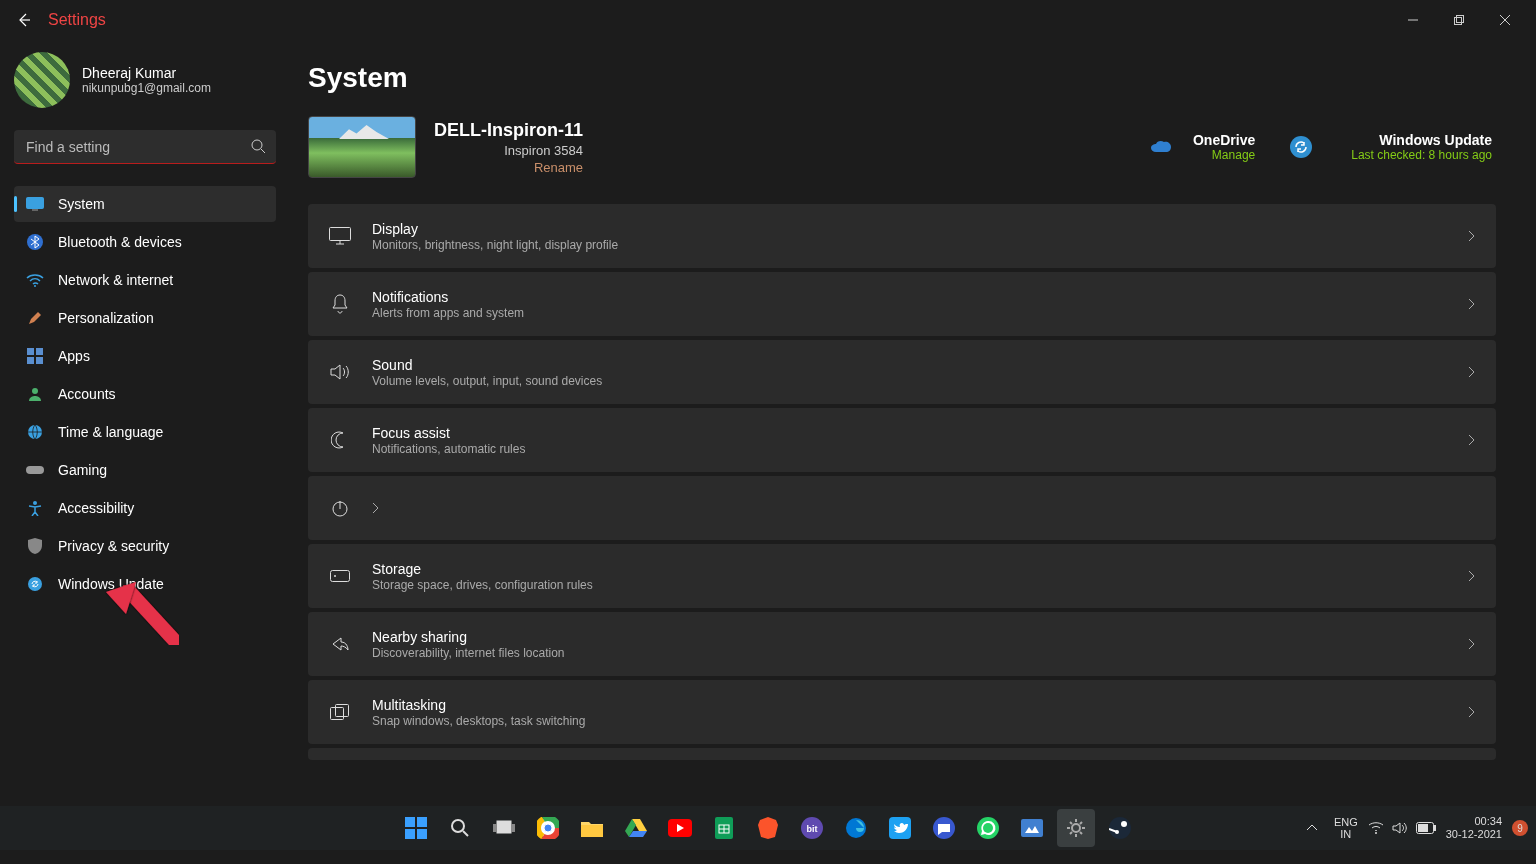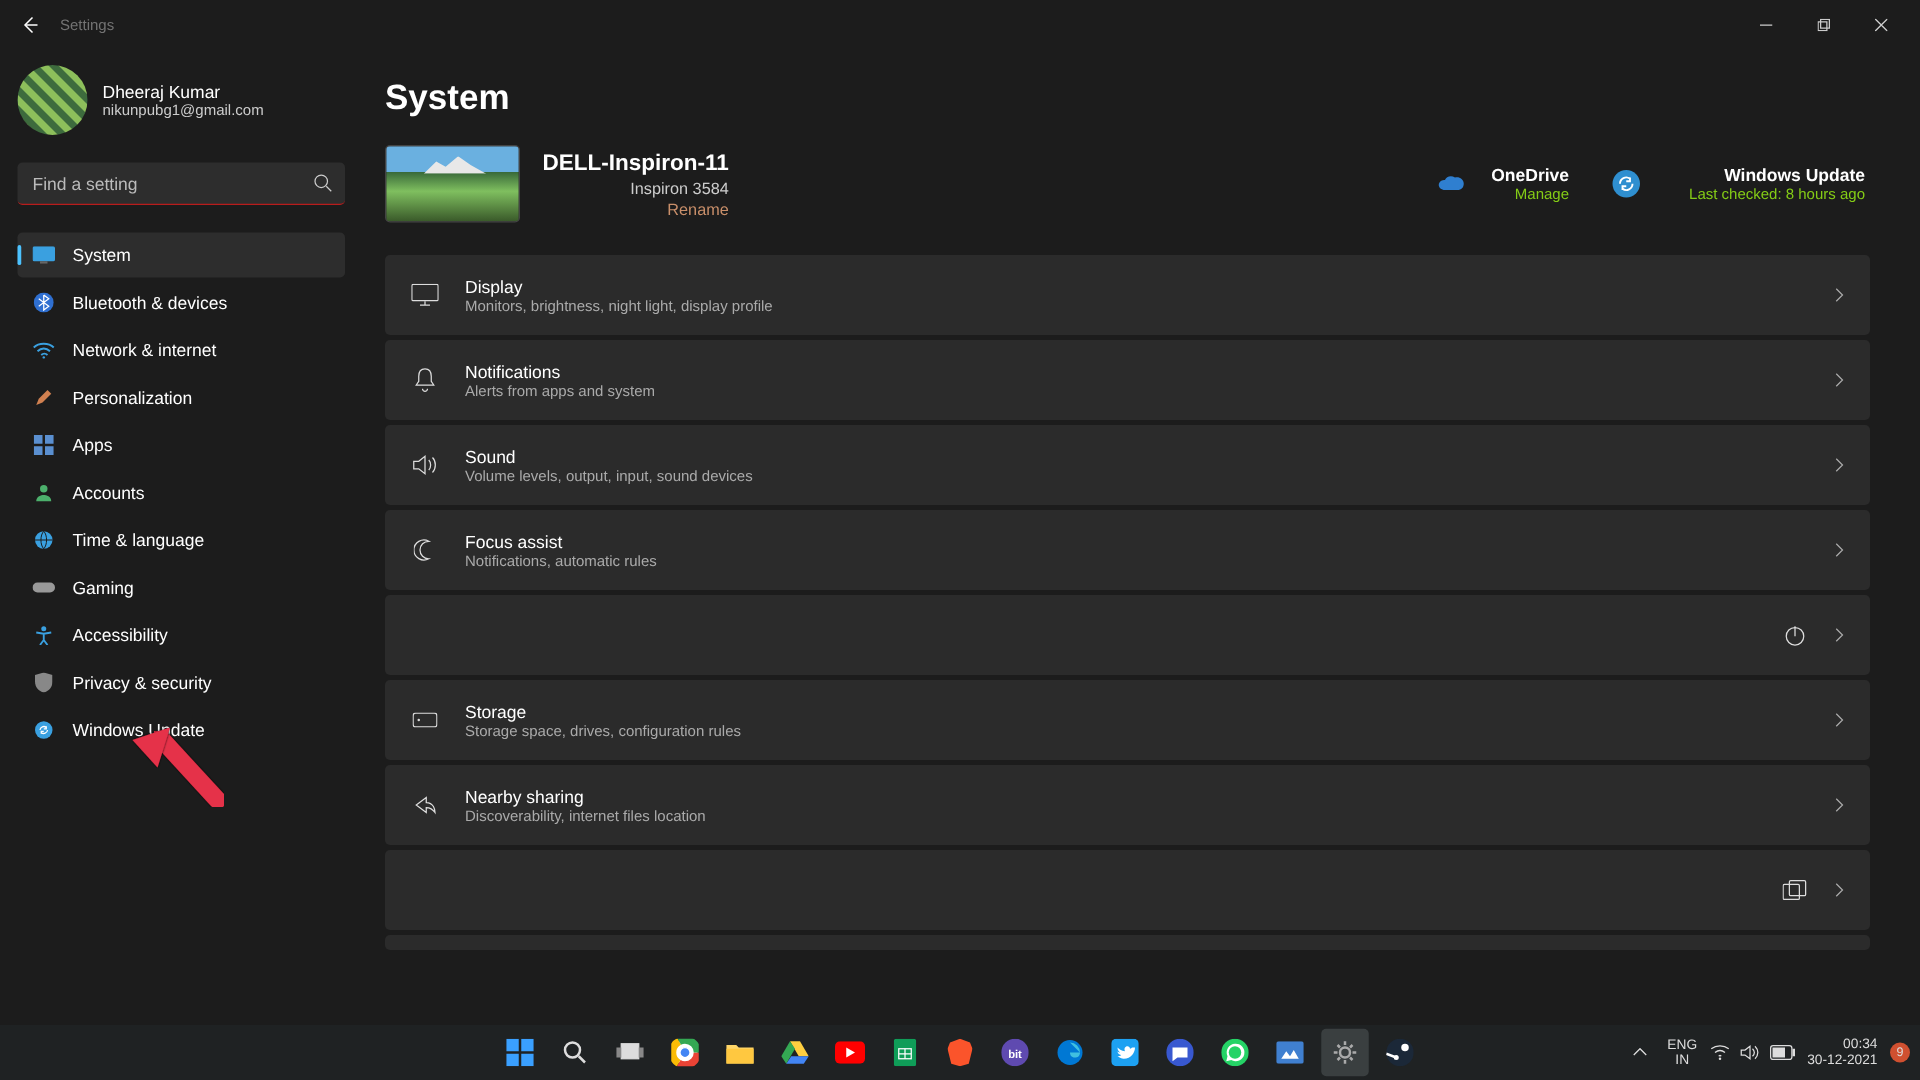--- a/index.html
+++ b/index.html
@@ -1,21 +1,21 @@
 <!DOCTYPE html>
 <html><head>
 <meta charset="utf-8">
 <style>
 * { margin:0; padding:0; box-sizing:border-box; font-family:"Segoe UI",sans-serif; }
 body { width:1536px; height:864px; background:#1c1c1c; color:#fff; overflow:hidden; position:relative; }
 
 
 .titlebar { height:40px; display:flex; align-items:center; padding:0 8px; }
 .back-btn { width:32px; height:32px; display:flex; align-items:center; justify-content:center; color:#fff; cursor:pointer; }
-.titlebar-title { font-size:12px; margin-left:8px; color:#737373; }
+.titlebar-title { font-size:16px; margin-left:8px; color:#ef4444; }
 .window-controls { margin-left:auto; display:flex; }
 .wc { width:46px; height:32px; display:flex; align-items:center; justify-content:center; color:#ccc; cursor:pointer; }
 
 
 .app { display:flex; height:calc(100% - 40px); }
 .sidebar { width:290px; padding:12px 14px 0 14px; }
 .main { flex:1; padding:8px 40px 0 18px; overflow:hidden; }
 
 
 .profile { display:flex; align-items:center; gap:12px; margin-bottom:22px; }
@@ -48,32 +48,32 @@
 .device-model { font-size:13px; color:#ccc; margin-top:2px; }
 .device-rename { font-size:13px; color:#c98f6a; margin-top:2px; cursor:pointer; }
 .quick { margin-left:auto; display:flex; gap:32px; padding-right:4px; }
 .quick-item { display:flex; align-items:center; gap:12px; cursor:pointer; }
 .quick-icon { width:28px; height:28px; display:flex; align-items:center; justify-content:center; }
 .quick-title { font-size:14px; font-weight:600; }
 .quick-sub { font-size:12px; color:#84cc16;margin-left:24px; }
 
 
 .settings-list { display:flex; flex-direction:column; gap:4px; }
-.setting-item { background:#2b2b2b; border-radius:4px; height:64px; display:flex; align-items:center; padding:0 20px; cursor:pointer;justify-content:flex-end; }
+.setting-item { background:#2b2b2b; border-radius:4px; height:64px; display:flex; align-items:center; padding:0 20px; cursor:pointer; }
 .setting-icon { width:24px; height:24px; color:#ddd; display:flex; align-items:center; justify-content:center; margin-right:20px; }
 .setting-text { flex:1; }
 .setting-title { font-size:14px; }
 .setting-sub { font-size:12px; color:#aaa; margin-top:1px; }
 .chevron { color:#aaa; }
 
 
 .arrow-annot { position:absolute; left:96px; top:582px; pointer-events:none; }
 
 
-.taskbar { position:absolute; bottom:0; left:0; right:0; height:44px; background:#1f2223; display:flex; align-items:center; justify-content:center; }
+.taskbar { position:absolute; bottom:14px; left:0; right:0; height:44px; background:#1f2223; display:flex; align-items:center; justify-content:center; }
 .task-icons { display:flex; gap:6px; align-items:center; }
 .tbi { width:38px; height:38px; display:flex; align-items:center; justify-content:center; border-radius:4px; cursor:pointer; }
 .tbi.active { background:#3a3f40; }
 .tray { position:absolute; right:8px; display:flex; align-items:center; gap:10px; color:#ddd; font-size:11px; }
 .tray .lang { text-align:center; line-height:12px; }
 .tray .clock { text-align:right; line-height:13px; }
 .tray-icons { display:flex; gap:8px; align-items:center; }
 .badge { width:16px; height:16px; border-radius:50%; background:#d05030; display:flex; align-items:center; justify-content:center; font-size:10px; }
 
 svg { display:block; }
@@ -382,20 +382,24 @@
             </svg>
           </div>
       </div>
       <div class="setting-item">
         <div class="setting-icon">
             <svg width="20" height="16">
               <rect x="0.5" y="3.5" width="13" height="12" rx="1" stroke="#ddd" fill="none"></rect>
               <rect x="5.5" y="0.5" width="13" height="12" rx="1" stroke="#ddd" fill="none"></rect>
             </svg>
           </div>
+        <div class="setting-text">
+            <div class="setting-title">Multitasking</div>
+            <div class="setting-sub">Snap windows, desktops, task switching</div>
+          </div>
         <div class="chevron">
             <svg width="8" height="12">
               <path d="M1 1l5 5-5 5" stroke="#aaa" fill="none"></path>
             </svg>
           </div>
       </div>
       <div class="setting-item" style="height:12px;padding:0;"></div>
     </div>
   </div>
 </div>

